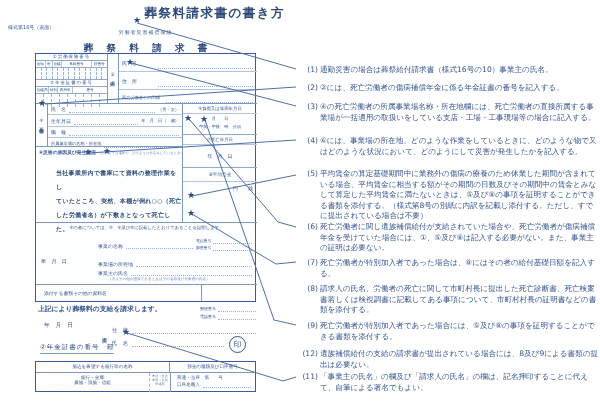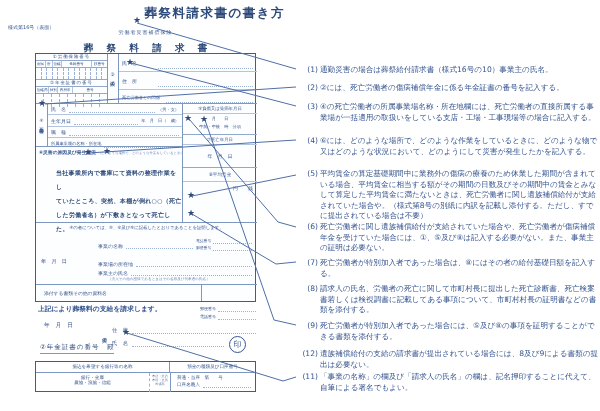--- a/index.html
+++ b/index.html
@@ -270,25 +270,25 @@
     <div class="note" style="top:83px;">
         <span class="no">(2)</span>
         <span class="tx">②には、死亡労働者の傷病補償年金に係る年金証書の番号を記入する。</span>
       </div>
     <div class="note" style="top:102px;">
         <span class="no">(3)</span>
         <span class="tx">④の死亡労働者の所属事業場名称・所在地欄には、死亡労働者の直接所属する事業場が一括適用の取扱いをしている支店・工場・工事現場等の場合に記入する。</span>
       </div>
     <div class="note" style="top:136px;">
         <span class="no">(4)</span>
-        <span class="tx">⑥には、どのような場所で、どのような作業をしているときに、どのような物で又はどのような状況において、どのようにして災害が発生したかを記入する。</span>
+        <span class="tx">⑥には、事業場の所在地、どのような作業をしているときに、どのような物で又はどのような状況において、どのようにして災害が発生したかを記入する。</span>
       </div>
     <div class="note" style="top:169px;">
         <span class="no">(5)</span>
-        <span class="tx">平均賃金の算定基礎期間中に業務外の傷病の療養のため休業した期間が含まれている場合、平均賃金に相当する額がその期間の日数及びその期間中の賃金とみなして算定した平均賃金に満たないときは、死亡労働者に関し遺族補償給付が支給されていた場合や。（様式第8号の別紙に内訳を記載し添付する。ただし、すでに提出されている場合は不要）</span>
+        <span class="tx">平均賃金の算定基礎期間中に業務外の傷病の療養のため休業した期間が含まれている場合、平均賃金に相当する額がその期間の日数及びその期間中の賃金とみなして算定した平均賃金に満たないときは、⑤及び⑧の事項を証明することができる書類を添付する。（様式第8号の別紙に内訳を記載し添付する。ただし、すでに提出されている場合は不要）</span>
       </div>
     <div class="note" style="top:222px;">
         <span class="no">(6)</span>
         <span class="tx">死亡労働者に関し遺族補償給付が支給されていた場合や、死亡労働者が傷病補償年金を受けていた場合には、①、⑤及び⑧は記入する必要がない。また、事業主の証明は必要ない。</span>
       </div>
     <div class="note" style="top:258px;">
         <span class="no">(7)</span>
         <span class="tx">死亡労働者が特別加入者であった場合は、⑧にはその者の給付基礎日額を記入する。</span>
       </div>
     <div class="note" style="top:284px;">
@@ -298,17 +298,17 @@
     <div class="note" style="top:321px;">
         <span class="no">(9)</span>
         <span class="tx">死亡労働者が特別加入者であった場合には、⑤及び⑧の事項を証明することができる書類を添付する。</span>
       </div>
     <div class="note" style="top:349px;">
         <span class="no">(12)</span>
         <span class="tx">遺族補償給付の支給の請求書が提出されている場合には、8及び9による書類の提出は必要ない。</span>
       </div>
     <div class="note" style="top:372px;">
         <span class="no">(11)</span>
-        <span class="tx">「事業の名称」の欄及び「請求人の氏名」の欄は、記名押印することに代えて、自筆による署名でもよい。</span>
+        <span class="tx">「事業主の氏名」の欄及び「請求人の氏名」の欄は、記名押印することに代えて、自筆による署名でもよい。</span>
       </div>
   </div>
 
 </div>
 
 </body></html>

